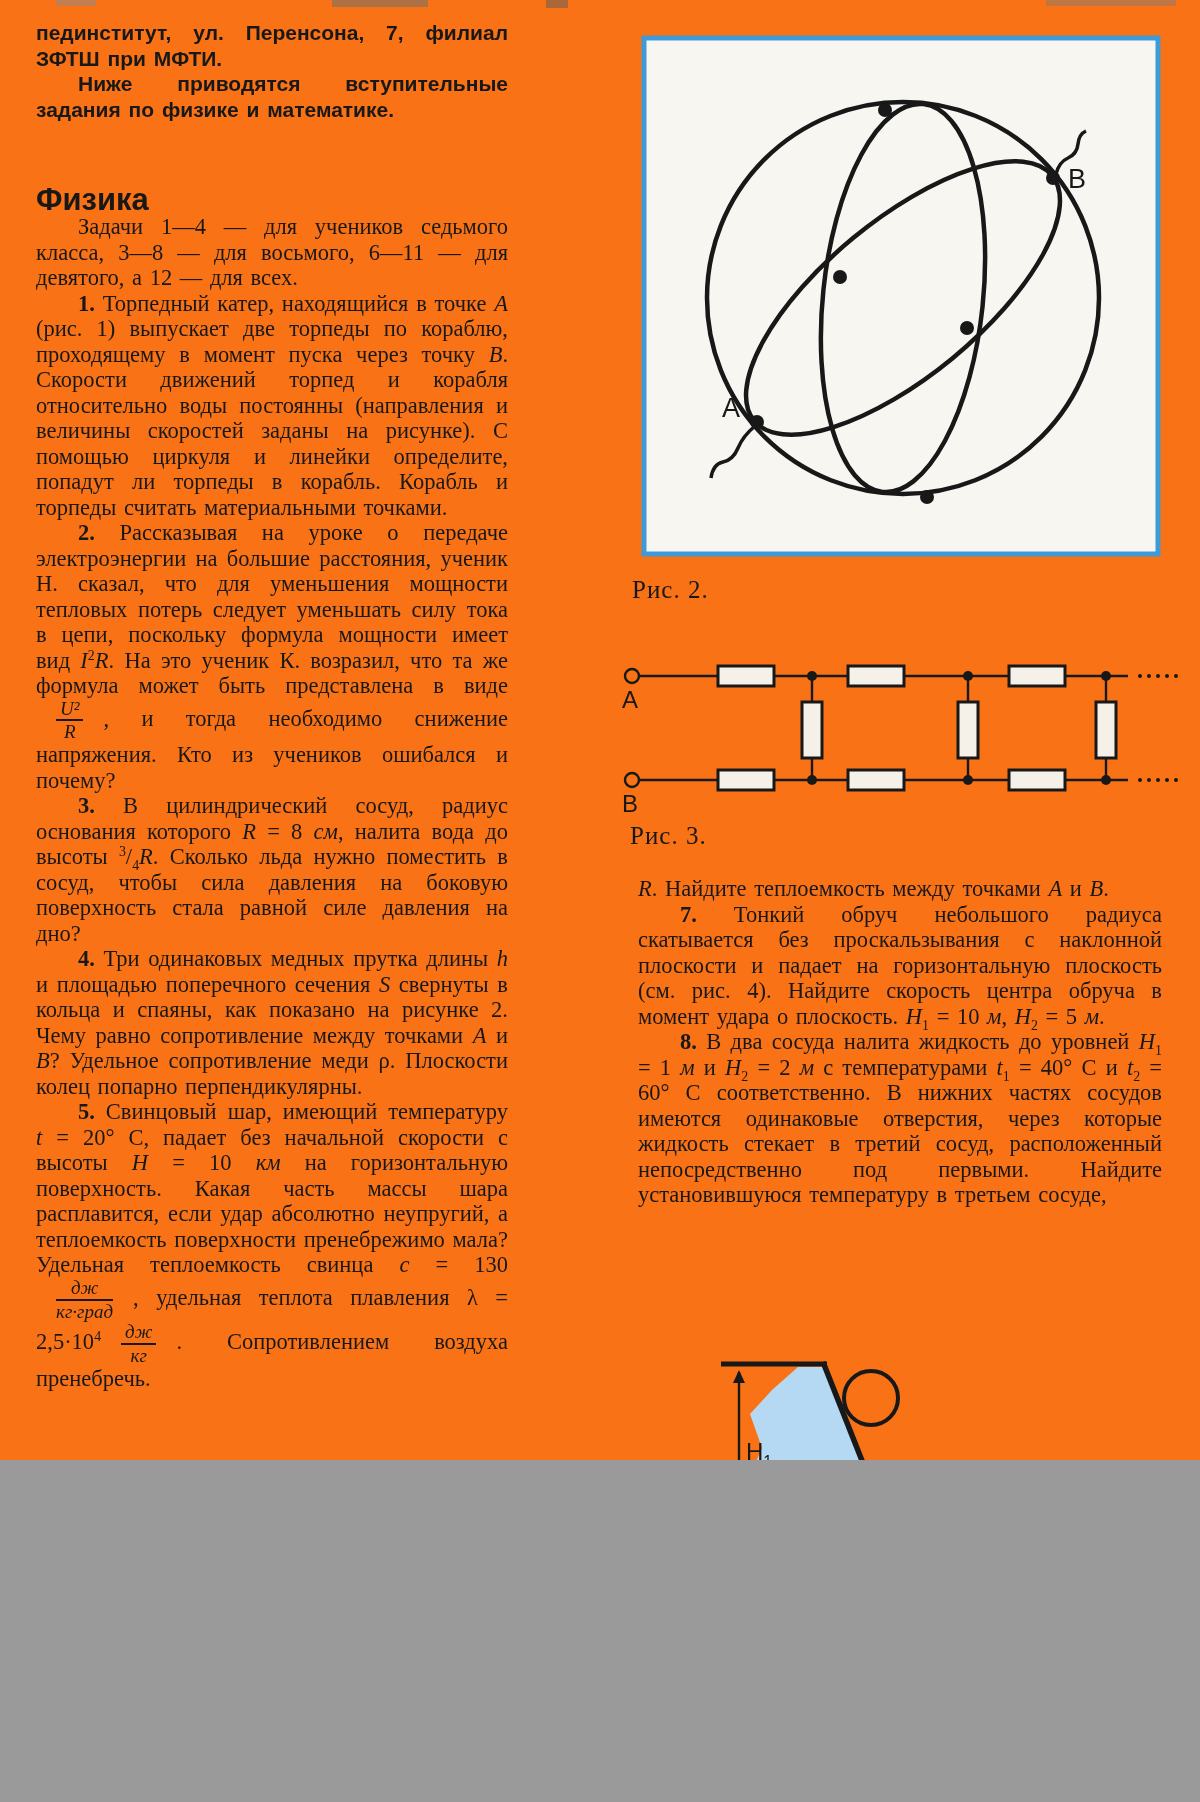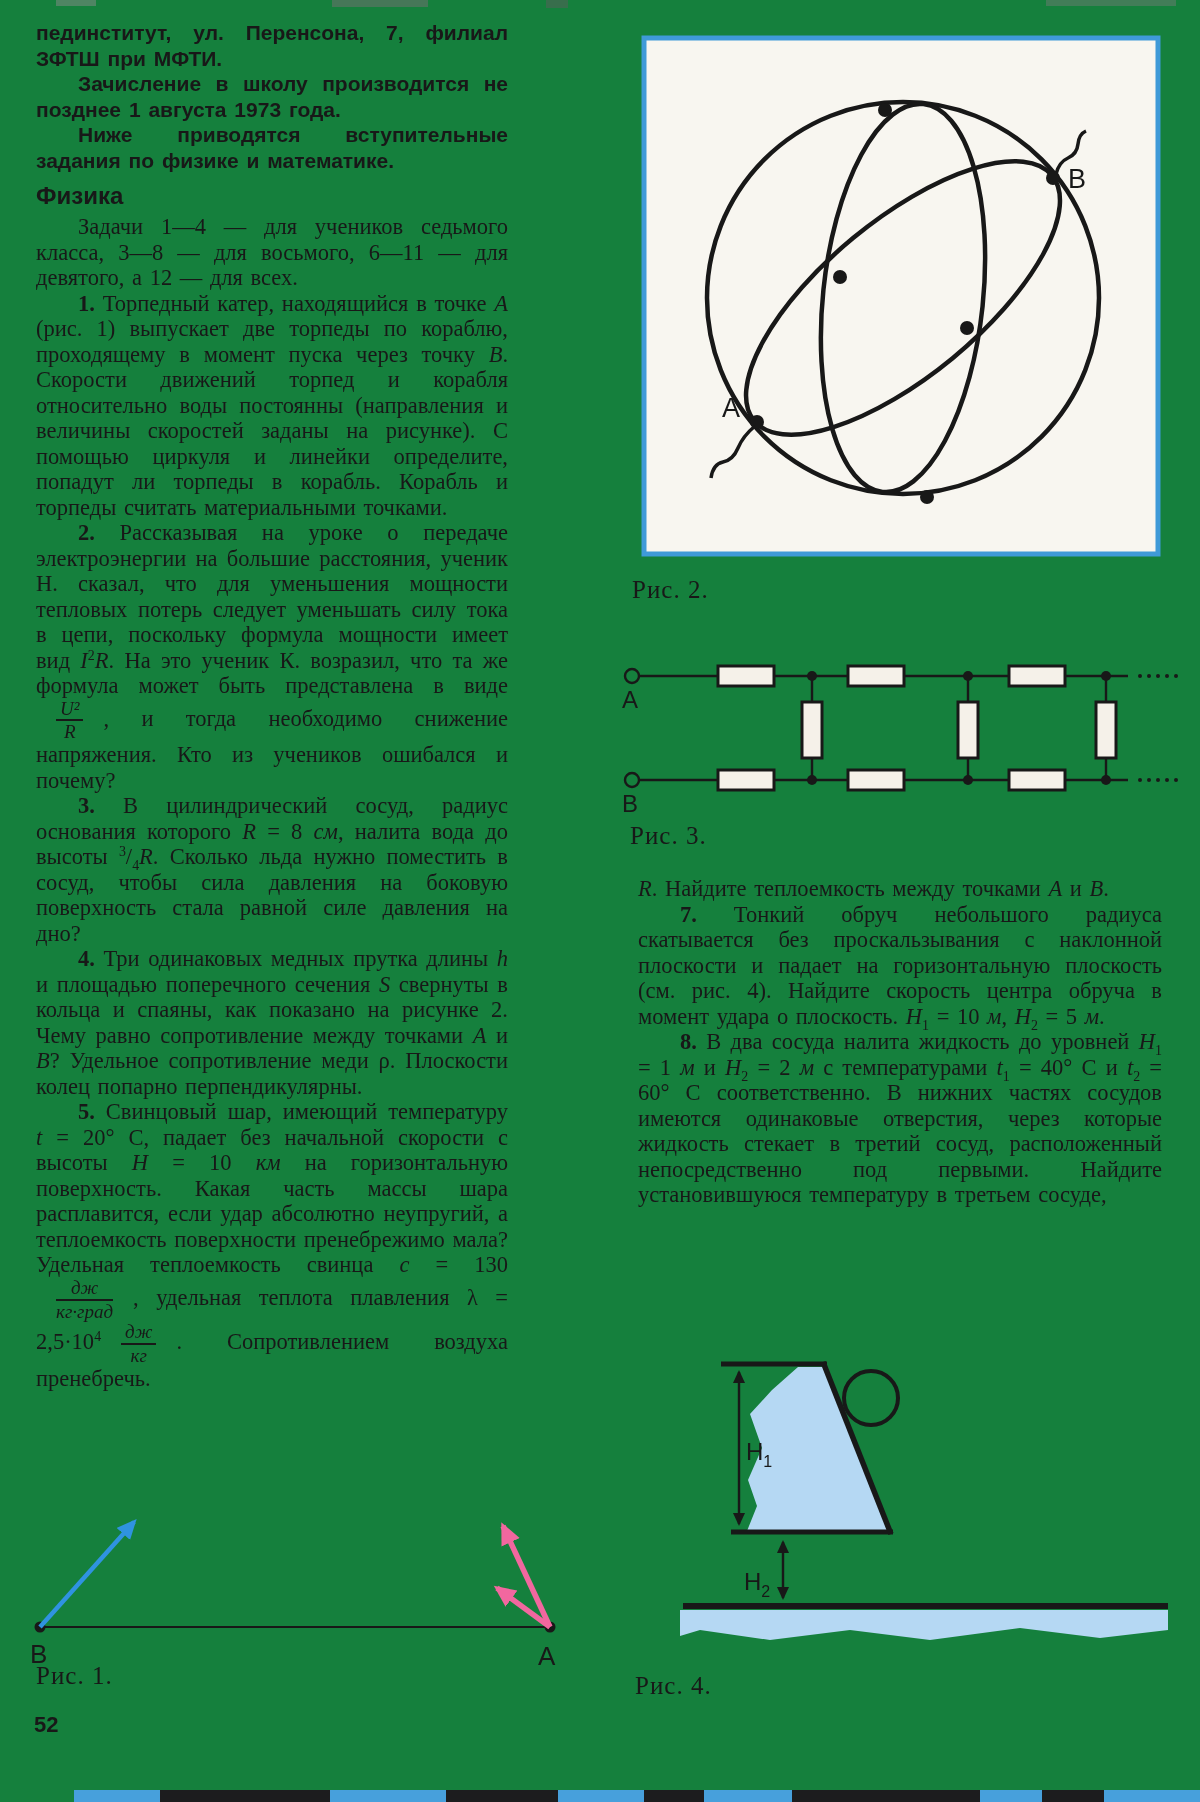--- a/index.html
+++ b/index.html
@@ -1,45 +1,44 @@
 <!DOCTYPE html>
 <html lang="ru"><head>
 <meta charset="utf-8">
 <style>
   html,body{margin:0;padding:0;background:#9a9a9a;}
-  .page{position:relative;width:1200px;height:1802px;background:#15803d;overflow:hidden;
+  .page{position:relative;width:1200px;height:1460px;background:#f97316;overflow:hidden;
         font-family:"Liberation Serif",serif;color:#181818;}
   .artifact{position:absolute;}
   .textcol{position:absolute;text-align:justify;}
   .serifcol .par{font-size:22.5px;line-height:25.5px;word-spacing:2px;}
   .sanscol .par{font-family:"Liberation Sans",sans-serif;font-weight:700;font-size:21px;line-height:25.5px;word-spacing:2px;}
   .par{text-indent:42px;}
   .par.noind{text-indent:0;}
   .par b{font-weight:700;}
   .par i{font-style:italic;}
   .par sup{font-size:0.62em;line-height:0;vertical-align:super;}
   .par sub{font-size:0.62em;line-height:0;vertical-align:sub;}
   .frac{display:inline-block;vertical-align:middle;text-align:center;margin:0 20px;text-indent:0;}
   .frac .fnum{display:block;padding:0 4px 1px;border-bottom:2px solid #181818;font-size:19px;line-height:1.05;}
   .frac .fden{display:block;padding-top:1px;font-size:19px;line-height:1.05;}
   .frac.it{font-style:italic;}
-  .heading{position:absolute;font-family:"Liberation Sans",sans-serif;font-weight:700;font-size:24px;}
+  .heading{position:absolute;font-family:"Liberation Sans",sans-serif;font-weight:700;font-size:31px;}
   .caption{position:absolute;font-family:"Liberation Serif",serif;font-size:25px;letter-spacing:1px;}
   .pagenum{position:absolute;font-family:"Liberation Sans",sans-serif;font-weight:700;font-size:22px;}
   svg{position:absolute;overflow:visible;}
   svg text{font-family:"Liberation Sans","DejaVu Sans",sans-serif;fill:#181818;}
 </style>
 </head>
 <body>
 
 <div class="page" id="page">
 
   <div class="textcol sanscol" style="left:36px;top:20px;width:472px">
       <div class="par noind"><span>пединститут, ул. Перенсона, 7, филиал ЗФТШ при МФТИ.</span></div>
-      <div class="par"><span>Зачисление в школу производится не позднее 1 августа 1973 года.</span></div>
       <div class="par"><span>Ниже приводятся вступительные задания по физике и математике.</span></div>
     </div>
 
   <div class="heading" style="left:36px;top:182px">Физика</div>
 
   <div class="textcol serifcol" style="left:36px;top:214px;width:472px">
       <div class="par"><span>Задачи 1—4 — для учеников седьмого класса, 3—8 — для восьмого, 6—11 — для девятого, а 12 — для всех.</span></div>
       <div class="par"><b>1.</b><span> Торпедный катер, находящийся в точке </span><i>А</i><span> (рис. 1) выпускает две торпеды по кораблю, проходящему в момент пуска через точку </span><i>В</i><span>. Скорости движений торпед и корабля относительно воды постоянны (направления и величины скоростей заданы на рисунке). С помощью циркуля и линейки определите, попадут ли торпеды в корабль. Корабль и торпеды считать материальными точками.</span></div>
       <div class="par"><b>2.</b><span> Рассказывая на уроке о передаче электроэнергии на большие расстояния, ученик Н. сказал, что для уменьшения мощности тепловых потерь следует уменьшать силу тока в цепи, поскольку формула мощности имеет вид </span><i>I</i><sup>2</sup><i>R</i><span>. На это ученик К. возразил, что та же формула может быть представлена в виде </span><span class="frac it"><span class="fnum">U²</span><span class="fden">R</span></span><span>, и тогда необходимо снижение напряжения. Кто из учеников ошибался и почему?</span></div>
       <div class="par"><b>3.</b><span> В цилиндрический сосуд, радиус основания которого </span><i>R</i><span> = 8 </span><i>см</i><span>, налита вода до высоты </span><sup>3</sup><span>/</span><sub>4</sub><i>R</i><span>. Сколько льда нужно поместить в сосуд, чтобы сила давления на боковую поверхность стала равной силе давления на дно?</span></div>

